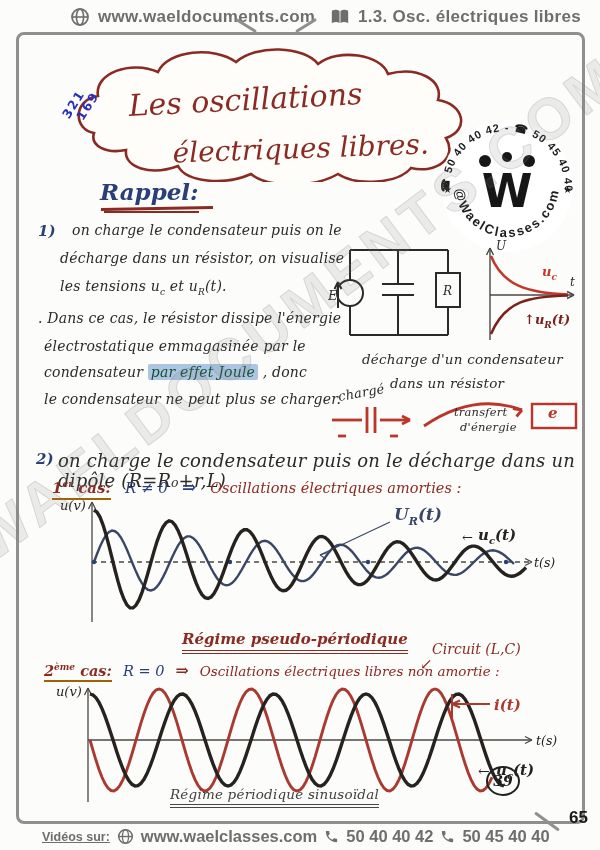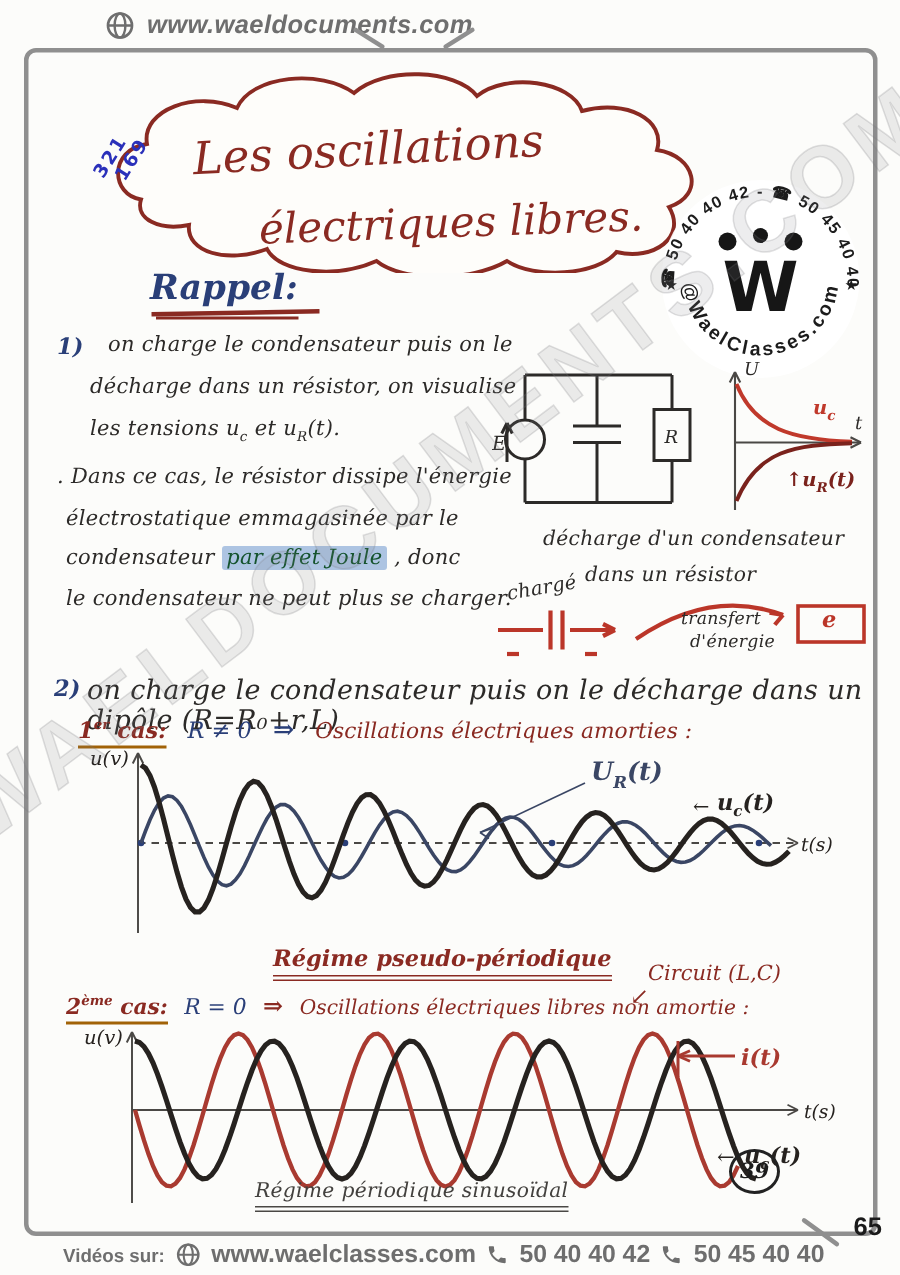--- a/index.html
+++ b/index.html
@@ -2,21 +2,21 @@
 <html><head>
 <meta charset="utf-8">
 <style>
   html,body{margin:0;padding:0;background:#e8e8e4;}
   .page{position:relative;width:600px;height:850px;background:#fcfcfa;overflow:hidden;
         font-family:"DejaVu Serif",serif;}
   .abs{position:absolute;}
   
   .chrome{font-family:"Liberation Sans",sans-serif;color:#6e6e6e;font-weight:bold;}
   .hdr{top:3px;height:28px;display:flex;align-items:center;gap:8px;}
-  .hdr-text{font-size:17px;letter-spacing:.3px;font-style:italic;}
+  .hdr-text{font-size:17px;letter-spacing:.3px;}
   .border-frame{left:16px;top:32px;width:563px;height:786px;border:3px solid #8f8f8f;border-radius:8px;}
   .notch{background:#8f8f8f;height:3px;border-radius:2px;}
   
   .watermark{left:-40px;top:520px;width:900px;transform:rotate(-37deg);transform-origin:left top;
     font-family:"Liberation Sans",sans-serif;font-weight:900;font-size:58px;letter-spacing:6px;
     color:rgba(130,130,135,0.14);-webkit-text-stroke:1px rgba(120,120,125,0.22);z-index:5;pointer-events:none;}
   
   .hw{font-style:italic;color:#2c2a28;font-size:14px;letter-spacing:.2px;line-height:1.1;}
   .hw-blue{font-style:italic;color:#2a3f78;}
   .hw-maroon{font-style:italic;color:#8a2a22;}
@@ -41,20 +41,27 @@
 <div class="page">
 
   <div class="abs chrome hdr" style="left:70px;">
     <svg width="20" height="20" viewBox="0 0 20 20">
       <circle cx="10" cy="10" r="8" fill="none" stroke="#6e6e6e" stroke-width="1.8"></circle>
       <line x1="2" y1="10" x2="18" y2="10" stroke="#6e6e6e" stroke-width="1.6"></line>
       <ellipse cx="10" cy="10" rx="3.6" ry="8" fill="none" stroke="#6e6e6e" stroke-width="1.6"></ellipse>
     </svg>
     <span class="hdr-text">www.waeldocuments.com</span>
   </div>
+  <div class="abs chrome hdr" style="left:330px;">
+    <svg width="20" height="18" viewBox="0 0 22 18">
+      <path d="M2 2 Q7 0 10.5 2.5 V15.5 Q7 13.5 2 15.5 Z" fill="#6e6e6e"></path>
+      <path d="M20 2 Q15 0 11.5 2.5 V15.5 Q15 13.5 20 15.5 Z" fill="#6e6e6e"></path>
+    </svg>
+    <span class="hdr-text">1.3. Osc. électriques libres</span>
+  </div>
   <div class="abs notch" style="left:234px;top:24px;width:24px;transform:rotate(32deg);"></div>
   <div class="abs notch" style="left:294px;top:24px;width:24px;transform:rotate(-32deg);"></div>
 
   <div class="abs border-frame"></div>
   <div class="abs notch" style="left:532px;top:820px;width:30px;transform:rotate(36deg);"></div>
 
   <div class="abs watermark">WAELDOCUMENTS.COM</div>
 
   <svg class="abs" style="left:46px;top:38px;" width="428" height="144" viewBox="0 0 428 144">
     <path d="M 48 95 C 28 92, 26 62, 52 58 C 48 35, 85 22, 112 34 C 122 12, 168 8, 190 24
@@ -221,21 +228,21 @@
     <text x="440" y="30" class="svgt" font-size="15" font-weight="bold" fill="#a93a30">i(t)</text>
     <text x="424" y="96" class="svgt" font-size="14" fill="#26221f">←</text>
     <text x="442" y="95" class="svgt" font-size="15" font-weight="bold" fill="#26221f"><tspan>u</tspan><tspan dy="4" font-size="10">c</tspan><tspan dy="-4">(t)</tspan></text>
   </svg>
   <div class="abs hw dbl-underline-dark" style="left:170px;top:787px;font-size:13.5px;color:#43413e;">Régime périodique sinusoïdal</div>
   <div class="abs circle39" style="left:486px;top:766px;">
     <span>39</span>
   </div>
 
   <div class="abs chrome" style="left:42px;bottom:4px;display:flex;align-items:center;gap:7px;">
-    <span style="font-size:12.5px;">Vidéos sur:</span>
+    <span style="font-size:12.5px;text-decoration:underline;">Vidéos sur:</span>
     <svg width="17" height="17" viewBox="0 0 20 20">
       <circle cx="10" cy="10" r="8" fill="none" stroke="#6e6e6e" stroke-width="1.8"></circle>
       <line x1="2" y1="10" x2="18" y2="10" stroke="#6e6e6e" stroke-width="1.6"></line>
       <ellipse cx="10" cy="10" rx="3.6" ry="8" fill="none" stroke="#6e6e6e" stroke-width="1.6"></ellipse>
     </svg>
     <span style="font-size:16.5px;">www.waelclasses.com</span>
     <svg width="15" height="15" viewBox="0 0 24 24">
       <path d="M6.62 10.79c1.44 2.83 3.76 5.14 6.59 6.59l2.2-2.21c.27-.27.67-.36 1.02-.24 1.12.37 2.33.57 3.57.57.55 0 1 .45 1 1V20c0 .55-.45 1-1 1-9.39 0-17-7.61-17-17 0-.55.45-1 1-1h3.5c.55 0 1 .45 1 1 0 1.25.2 2.45.57 3.57.11.35.03.74-.25 1.02l-2.2 2.2z" fill="#6e6e6e"></path>
     </svg>
     <span style="font-size:16.5px;">50 40 40 42</span>

